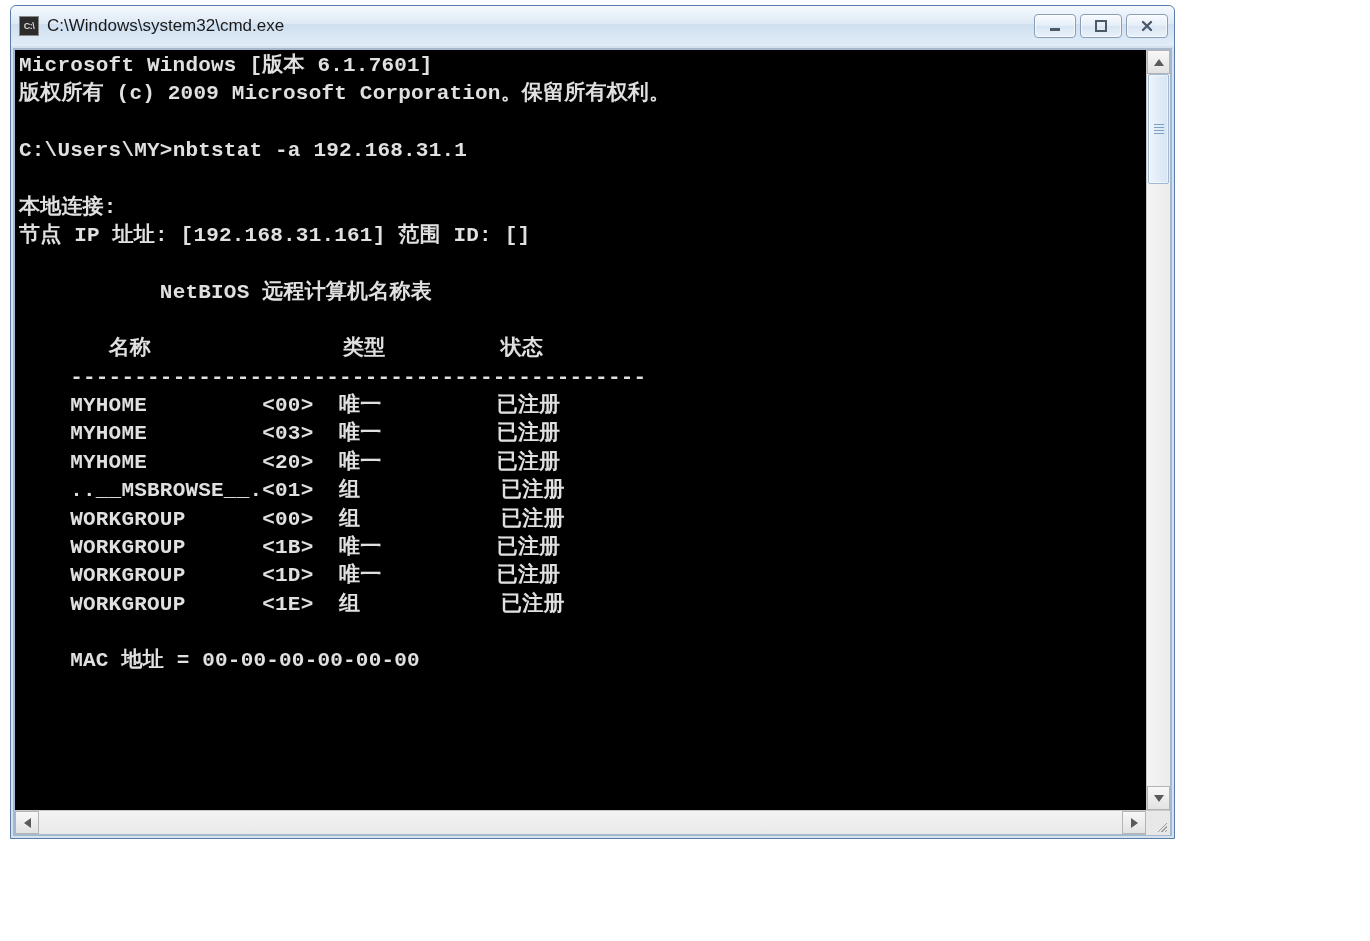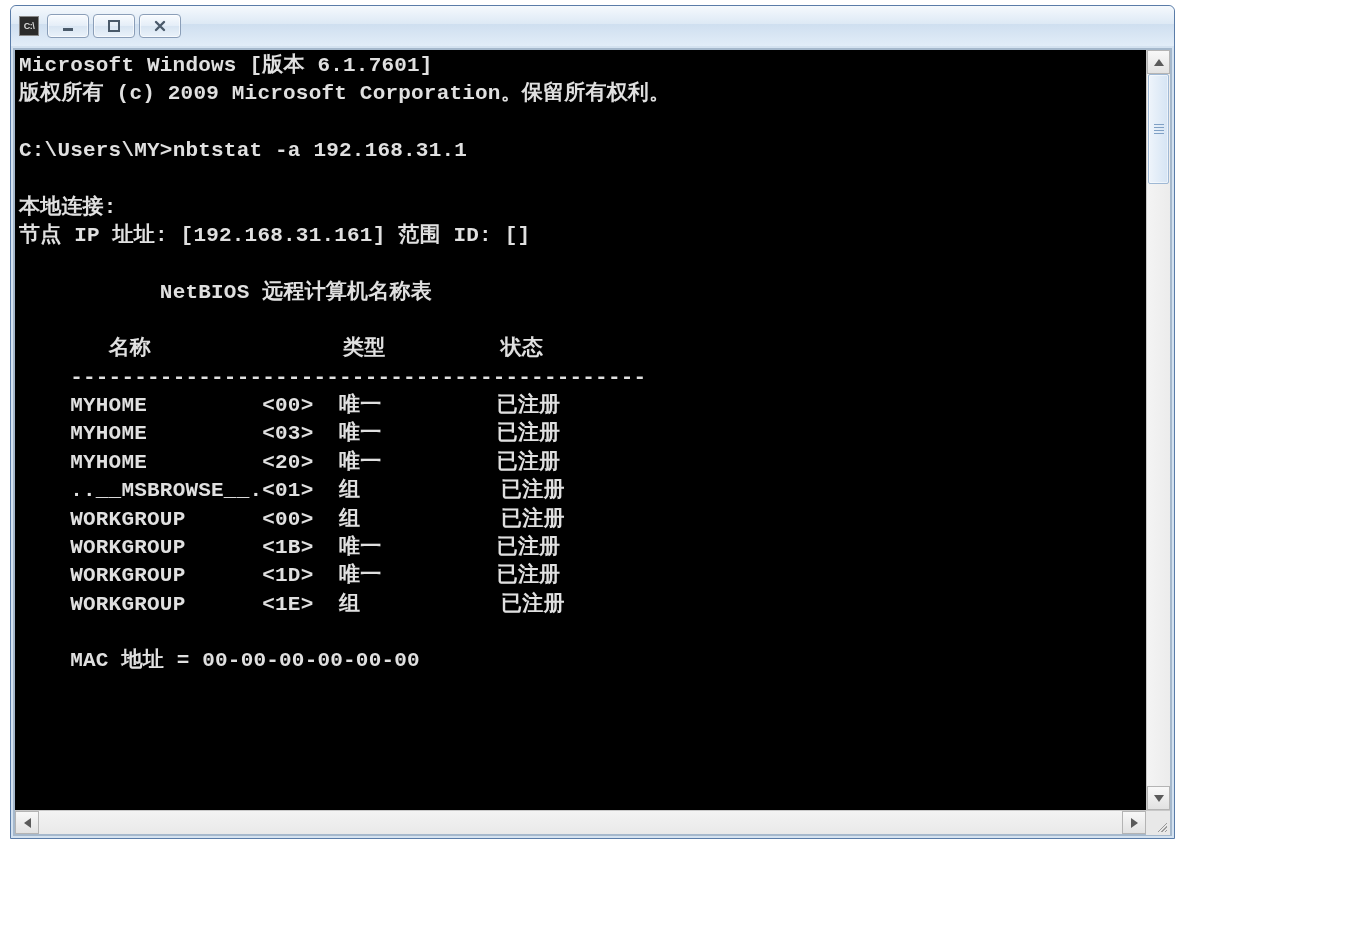--- a/index.html
+++ b/index.html
@@ -176,20 +176,21 @@
     .arrow.down { border-width: 7px 5px 0 5px; border-color: #5a5a5a transparent transparent transparent; }
     .arrow.left { border-width: 5px 7px 5px 0; border-color: transparent #5a5a5a transparent transparent; }
     .arrow.right { border-width: 5px 0 5px 7px; border-color: transparent transparent transparent #5a5a5a; }
   </style>
 </head>
 <body>
 
 <div class="window">
   <div class="titlebar">
     <div class="app-icon">C:\</div>
+    <div class="title-text">C:\Windows\system32\cmd.exe</div>
     <div class="window-controls">
       <div class="ctrl-btn">
         <svg width="14" height="14" viewBox="0 0 14 14">
             <rect x="2" y="9" width="10" height="3" fill="#4a5a6a"></rect>
           </svg>
       </div>
       <div class="ctrl-btn">
         <svg width="14" height="14" viewBox="0 0 14 14">
             <rect x="2" y="2" width="10" height="10" fill="none" stroke="#4a5a6a" stroke-width="2"></rect>
           </svg>

